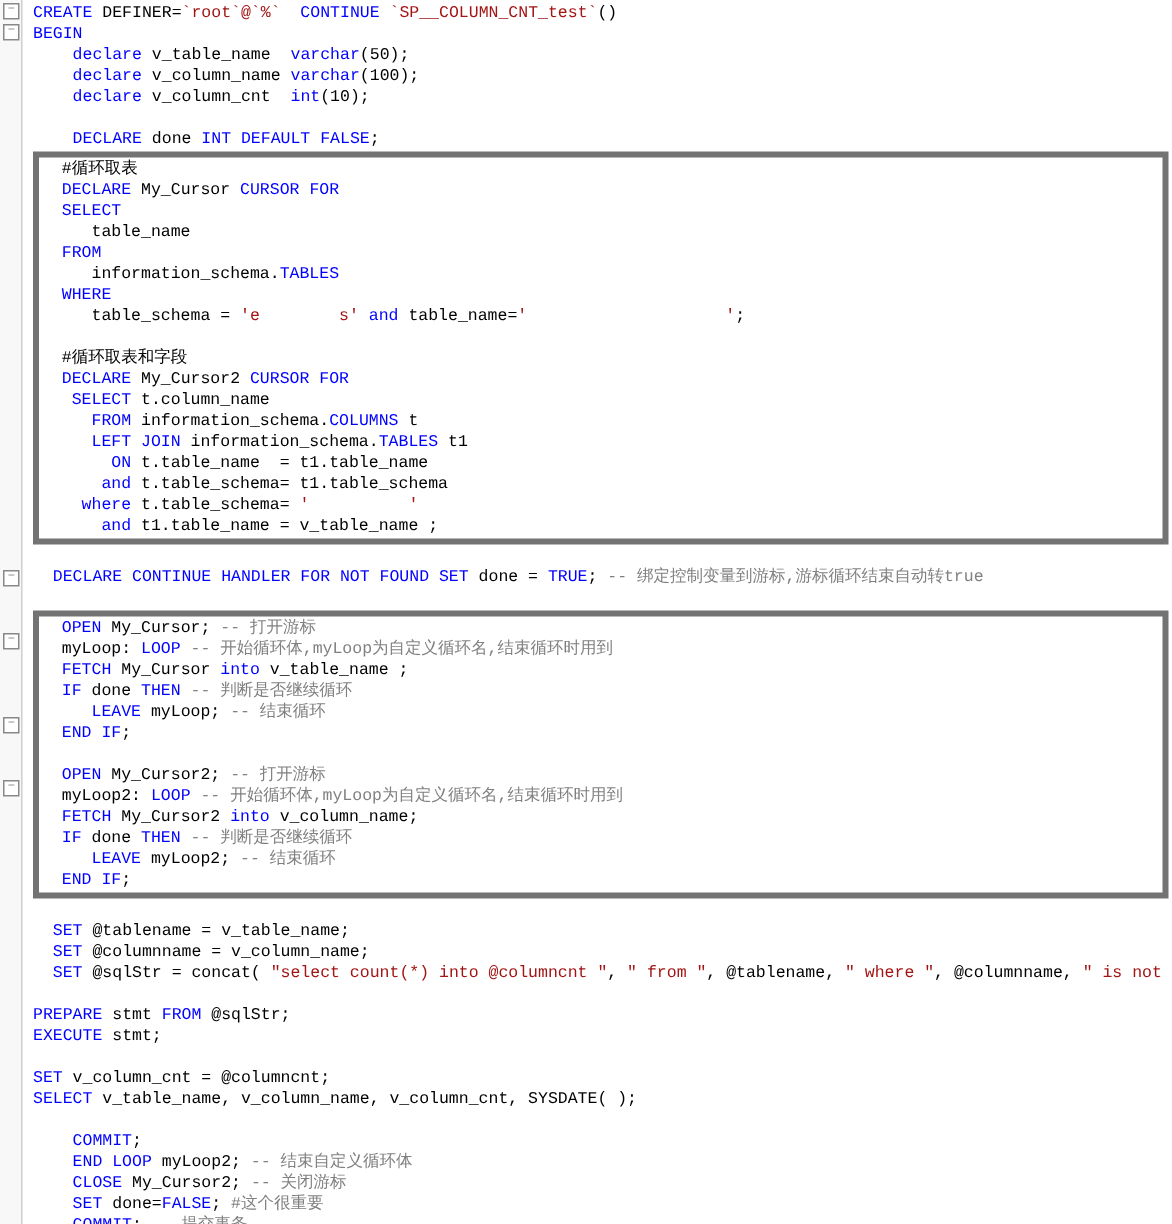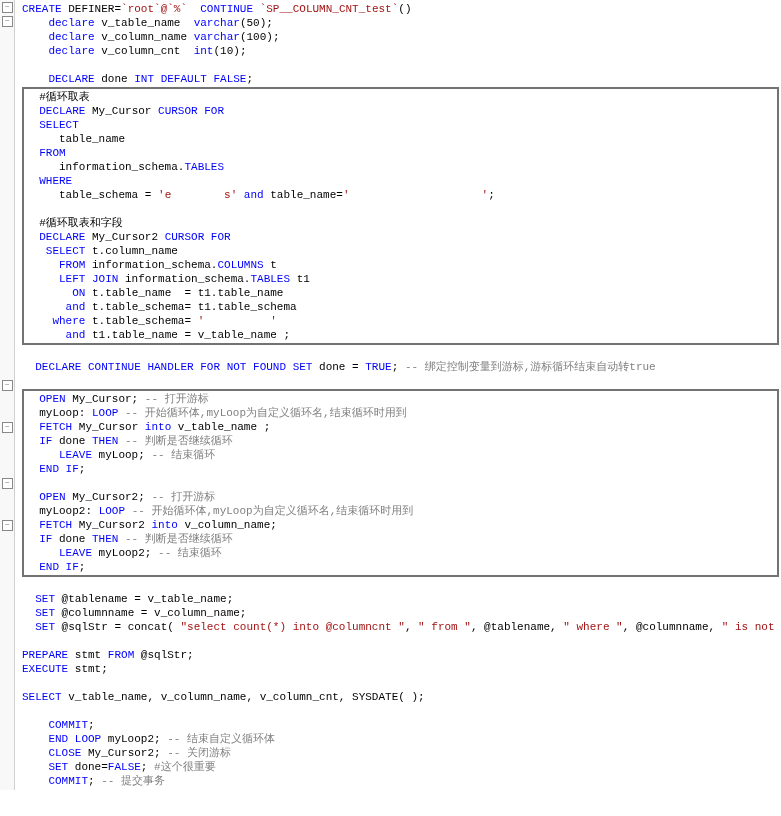--- a/index.html
+++ b/index.html
@@ -40,40 +40,41 @@
     user-select: none;
   }
   .line {
     white-space: pre;
     padding-left: 4px;
   }
   .kw { color: #0000ff; }
   .str { color: #a31515; text-align: center; }
   .cmt { color: #808080; }
   .redbox {
-    border: 2px solid #737373;
+    border: 4px solid #737373;
     margin: 1px 2px 1px 4px;
     padding: 1px 2px;
   }
   .redbox .line { padding-left: 0; }
 </style>
 </head>
 <body>
 
 <div class="editor">
   <div class="gutter">
     <div class="fold" style="top:2px">−</div>
     <div class="fold" style="top:16px">−</div>
     <div class="fold" style="top:380px">−</div>
     <div class="fold" style="top:422px">−</div>
     <div class="fold" style="top:478px">−</div>
     <div class="fold" style="top:520px">−</div>
   </div>
 
   <div class="line"><span class="kw">CREATE</span><span> DEFINER=</span><span class="str">`root`@`%`</span><span class="kw">  CONTINUE </span><span class="str">`SP_</span><span class="str">_COLUMN_CNT_test`</span><span>()</span></div>
+  <div class="line"><span class="kw">BEGIN</span></div>
   <div class="line"><span class="kw">    declare</span><span> v_table_name  </span><span class="kw">varchar</span><span>(</span><span>50</span><span>);</span></div>
   <div class="line"><span class="kw">    declare</span><span> v_column_name </span><span class="kw">varchar</span><span>(</span><span>100</span><span>);</span></div>
   <div class="line"><span class="kw">    declare</span><span> v_column_cnt  </span><span class="kw">int</span><span>(</span><span>10</span><span>);</span></div>
   <div class="line"> </div>
   <div class="line"><span class="kw">    DECLARE</span><span> done </span><span class="kw">INT DEFAULT FALSE</span><span>;</span></div>
 
   <div class="redbox">
     <div class="line"><span>  #循环取表</span></div>
     <div class="line"><span class="kw">  DECLARE</span><span> My_Cursor </span><span class="kw">CURSOR FOR</span></div>
     <div class="line"><span class="kw">  SELECT</span></div>
@@ -115,20 +116,21 @@
   </div>
 
   <div class="line"> </div>
   <div class="line"><span class="kw">  SET</span><span> @tablename = v_table_name;</span></div>
   <div class="line"><span class="kw">  SET</span><span> @columnname = v_column_name;</span></div>
   <div class="line"><span class="kw">  SET</span><span> @sqlStr = concat( </span><span class="str">"select count(*) into @columncnt "</span><span>, </span><span class="str">" from "</span><span>, @tablename, </span><span class="str">" where "</span><span>, @columnname, </span><span class="str">" is not null ; "</span></div>
   <div class="line"> </div>
   <div class="line"><span class="kw">PREPARE</span><span> stmt </span><span class="kw">FROM</span><span> @sqlStr;</span></div>
   <div class="line"><span class="kw">EXECUTE</span><span> stmt;</span></div>
   <div class="line"> </div>
+  <div class="line"><span class="kw">SET</span><span> v_column_cnt = @columncnt;</span></div>
   <div class="line"><span class="kw">SELECT</span><span> v_table_name, v_column_name, v_column_cnt, SYSDATE( );</span></div>
   <div class="line"> </div>
   <div class="line"><span class="kw">    COMMIT</span><span>;</span></div>
   <div class="line"><span class="kw">    END LOOP</span><span> myLoop2; </span><span class="cmt">-- 结束自定义循环体</span></div>
   <div class="line"><span class="kw">    CLOSE</span><span> My_Cursor2; </span><span class="cmt">-- 关闭游标</span></div>
   <div class="line"><span class="kw">    SET</span><span> done=</span><span class="kw">FALSE</span><span>; </span><span class="cmt">#这个很重要</span></div>
   <div class="line"><span class="kw">    COMMIT</span><span>; </span><span class="cmt">-- 提交事务</span></div>
 
 </div>
 

